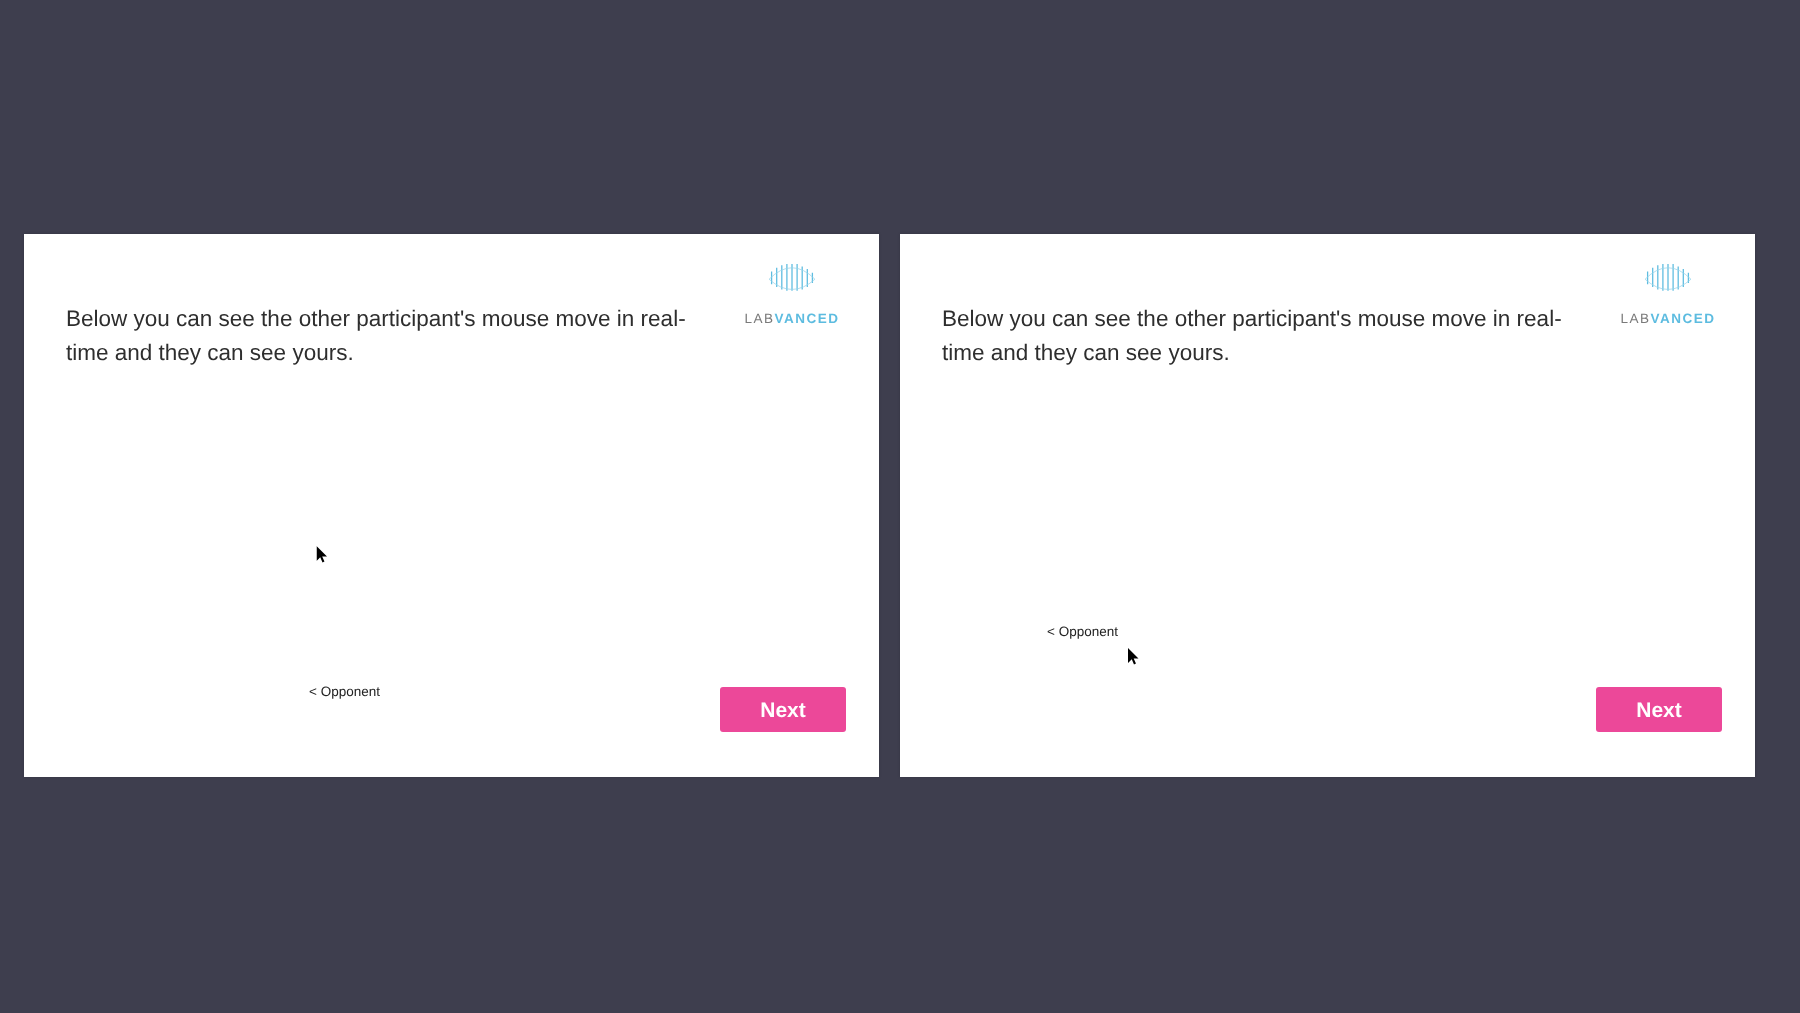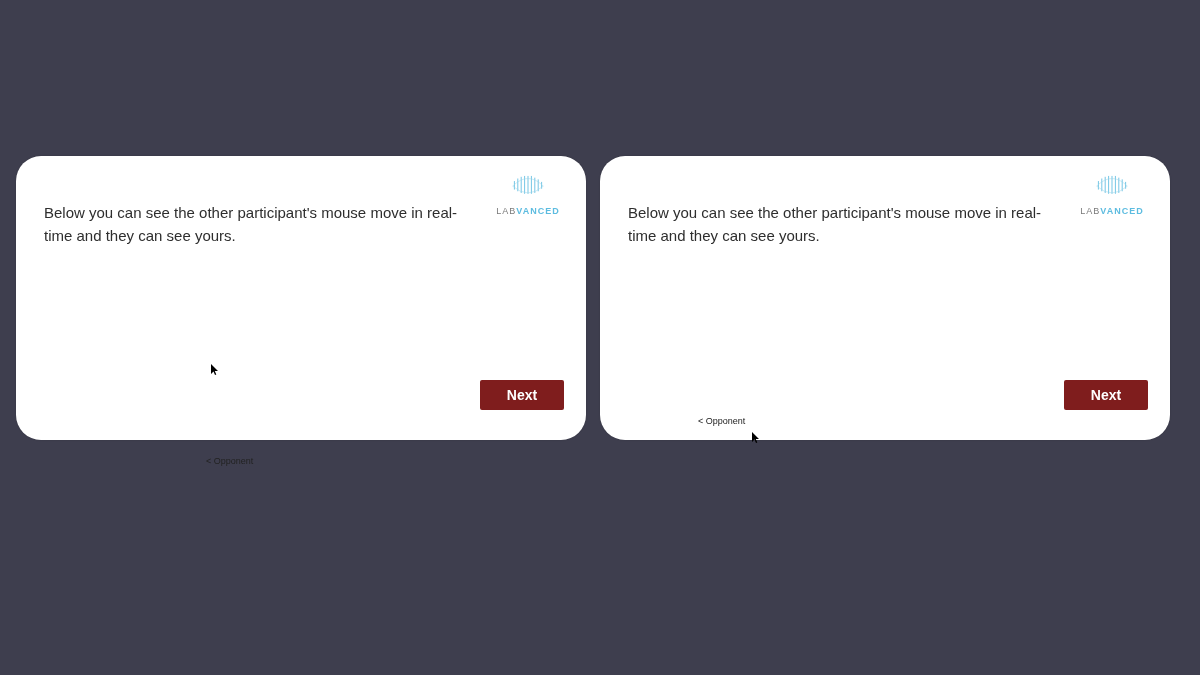--- a/index.html
+++ b/index.html
@@ -15,24 +15,23 @@
       position: absolute;
       top: 156px;
       left: 16px;
       right: 16px;
       display: flex;
       gap: 14px;
     }
     .panel {
       background: #ffffff;
       width: 570px;
-      height: 284px;
+      height: 362px;
       position: relative;
       box-shadow: 0 0 2px rgba(0,0,0,.15);
-      border-radius: 25px;
     }
     .instruction {
       position: absolute;
       top: 46px;
       left: 28px;
       width: 420px;
       font-size: 15px;
       line-height: 1.5;
       color: #2e2e2e;
     }
@@ -71,21 +70,21 @@
       color: #000;
       line-height: 1;
     }
 
     .next-btn {
       position: absolute;
       right: 22px;
       bottom: 30px;
       width: 84px;
       height: 30px;
-      background: #7f1d1d;
+      background: #ec4899;
       color: #fff;
       font-size: 14px;
       font-weight: 600;
       display: flex;
       align-items: center;
       justify-content: center;
       border-radius: 2px;
       cursor: pointer;
     }
 

